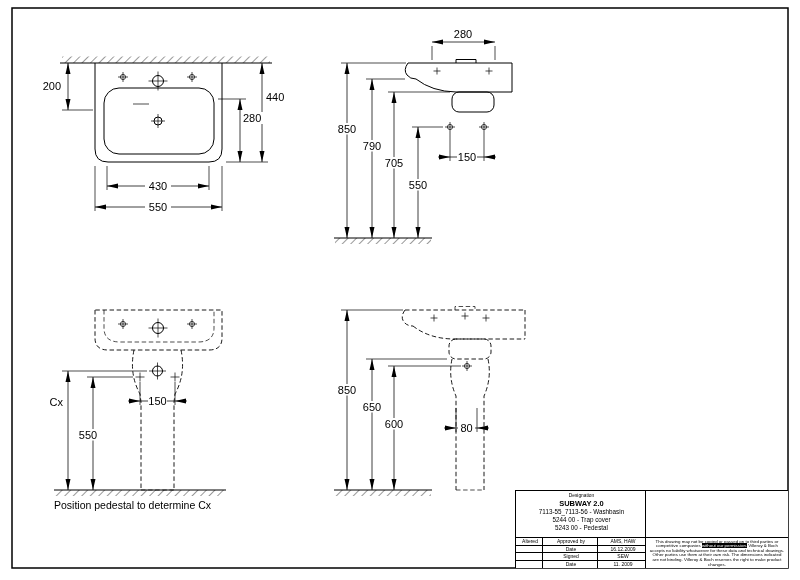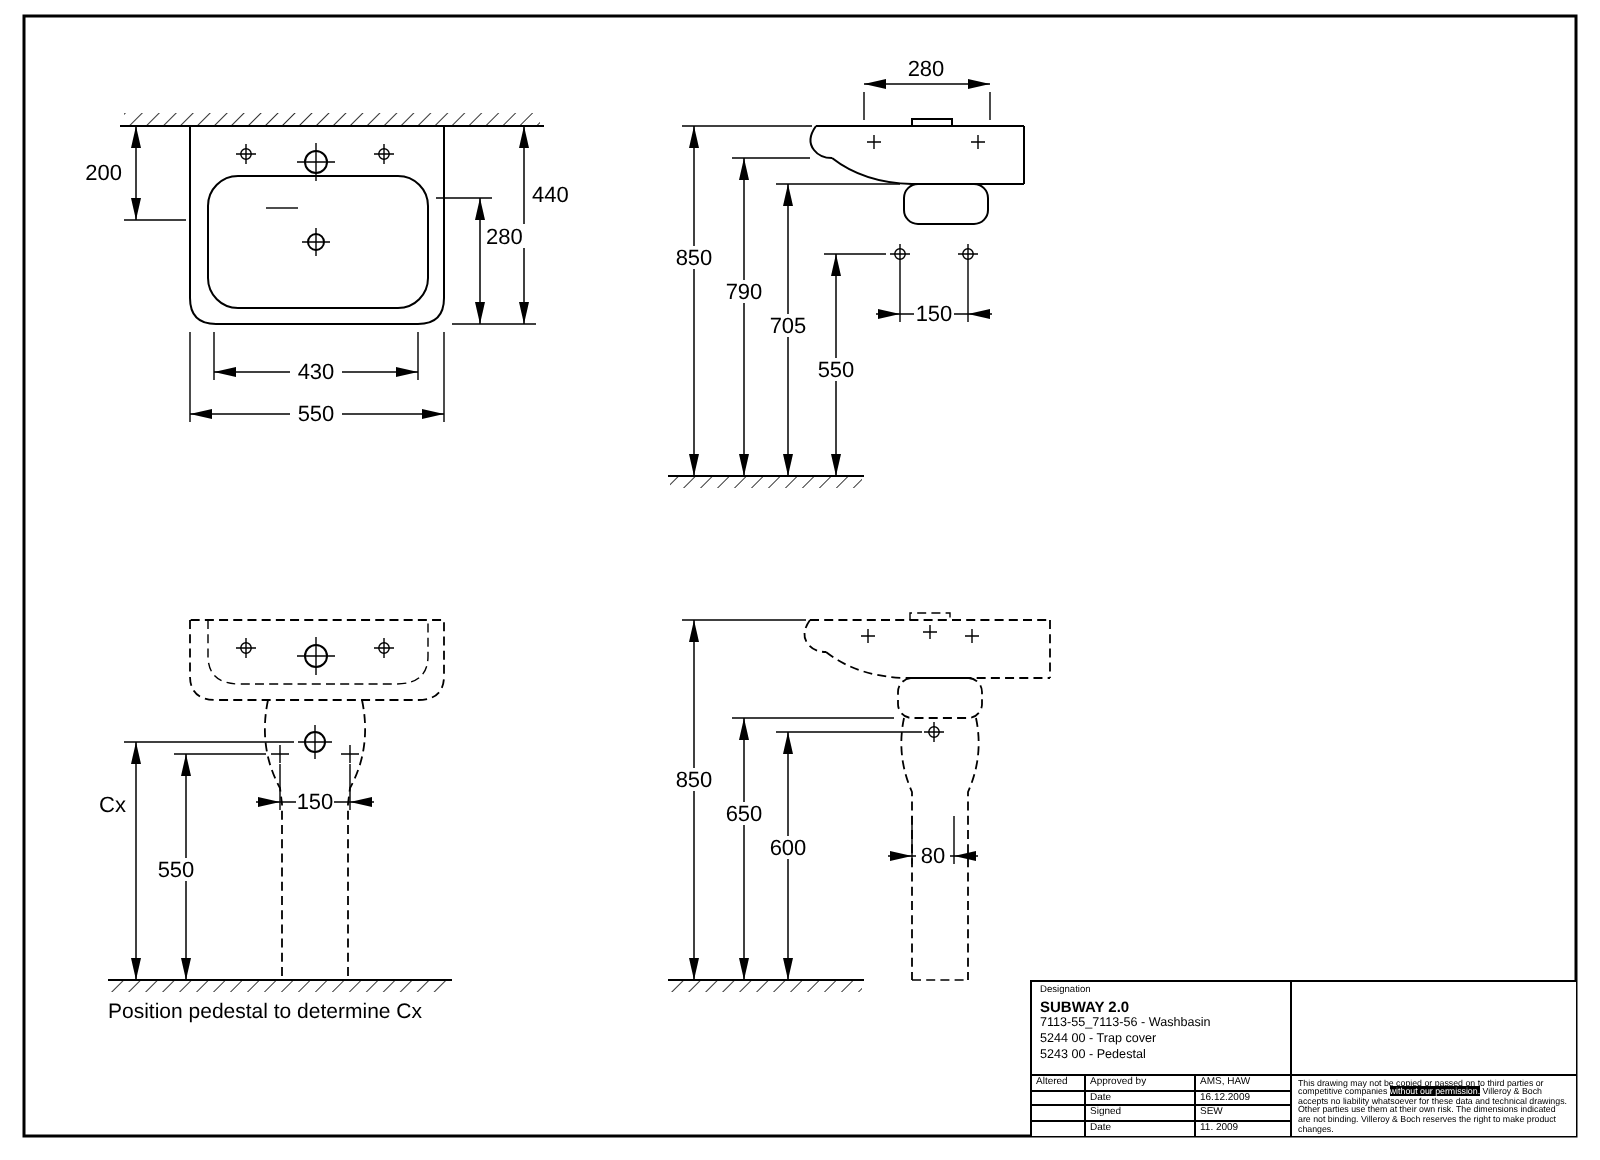--- a/index.html
+++ b/index.html
@@ -9,21 +9,21 @@
   .ln{stroke:#000;stroke-width:1;fill:none;}
   .tn{stroke:#000;stroke-width:0.7;fill:none;}
   .dim{stroke:#000;stroke-width:0.75;fill:none;}
   .dsh{stroke:#000;stroke-width:0.9;fill:none;stroke-dasharray:4.5 2.6;}
   .dshtn{stroke:#000;stroke-width:0.7;fill:none;stroke-dasharray:4.5 2.6;}
   .brd{stroke:#000;stroke-width:1.5;fill:none;}
   .wbg{fill:#fff;stroke:none;}
   text.dl{font-family:"Liberation Sans",sans-serif;font-size:11px;fill:#000;}
   text.cap{font-family:"Liberation Sans",sans-serif;font-size:10.5px;fill:#000;}
   .titleblock{position:absolute;left:515px;top:490px;width:273px;height:78px;box-sizing:border-box;
-    border-left:1.2px solid #000;border-top:1.2px solid #000;background:#fff;}
+    border-left:1.2px solid #000;border-top:1.2px solid #000;background:#fff;text-align:center;}
   .tb-top{height:47px;box-sizing:border-box;border-bottom:1px solid #000;display:flex;}
   .tb-desig{width:130px;box-sizing:border-box;border-right:1px solid #000;padding:2px 2px 0 4px;overflow:hidden;}
   .tb-label{font-size:4.8px;line-height:6px;}
   .tb-product{font-size:7.5px;font-weight:bold;line-height:9px;}
   .tb-item{font-size:6.3px;line-height:8px;}
   .tb-brand{flex:1;display:flex;align-items:center;justify-content:center;
     font-family:"Liberation Serif",serif;font-weight:bold;font-size:17px;letter-spacing:-0.2px;}
   .tb-bottom{height:30px;display:flex;}
   .tb-table{width:130px;box-sizing:border-box;border-right:1px solid #000;display:grid;
     grid-template-columns:27px 55px 48px;grid-auto-rows:7.5px;font-size:5px;line-height:7px;}

